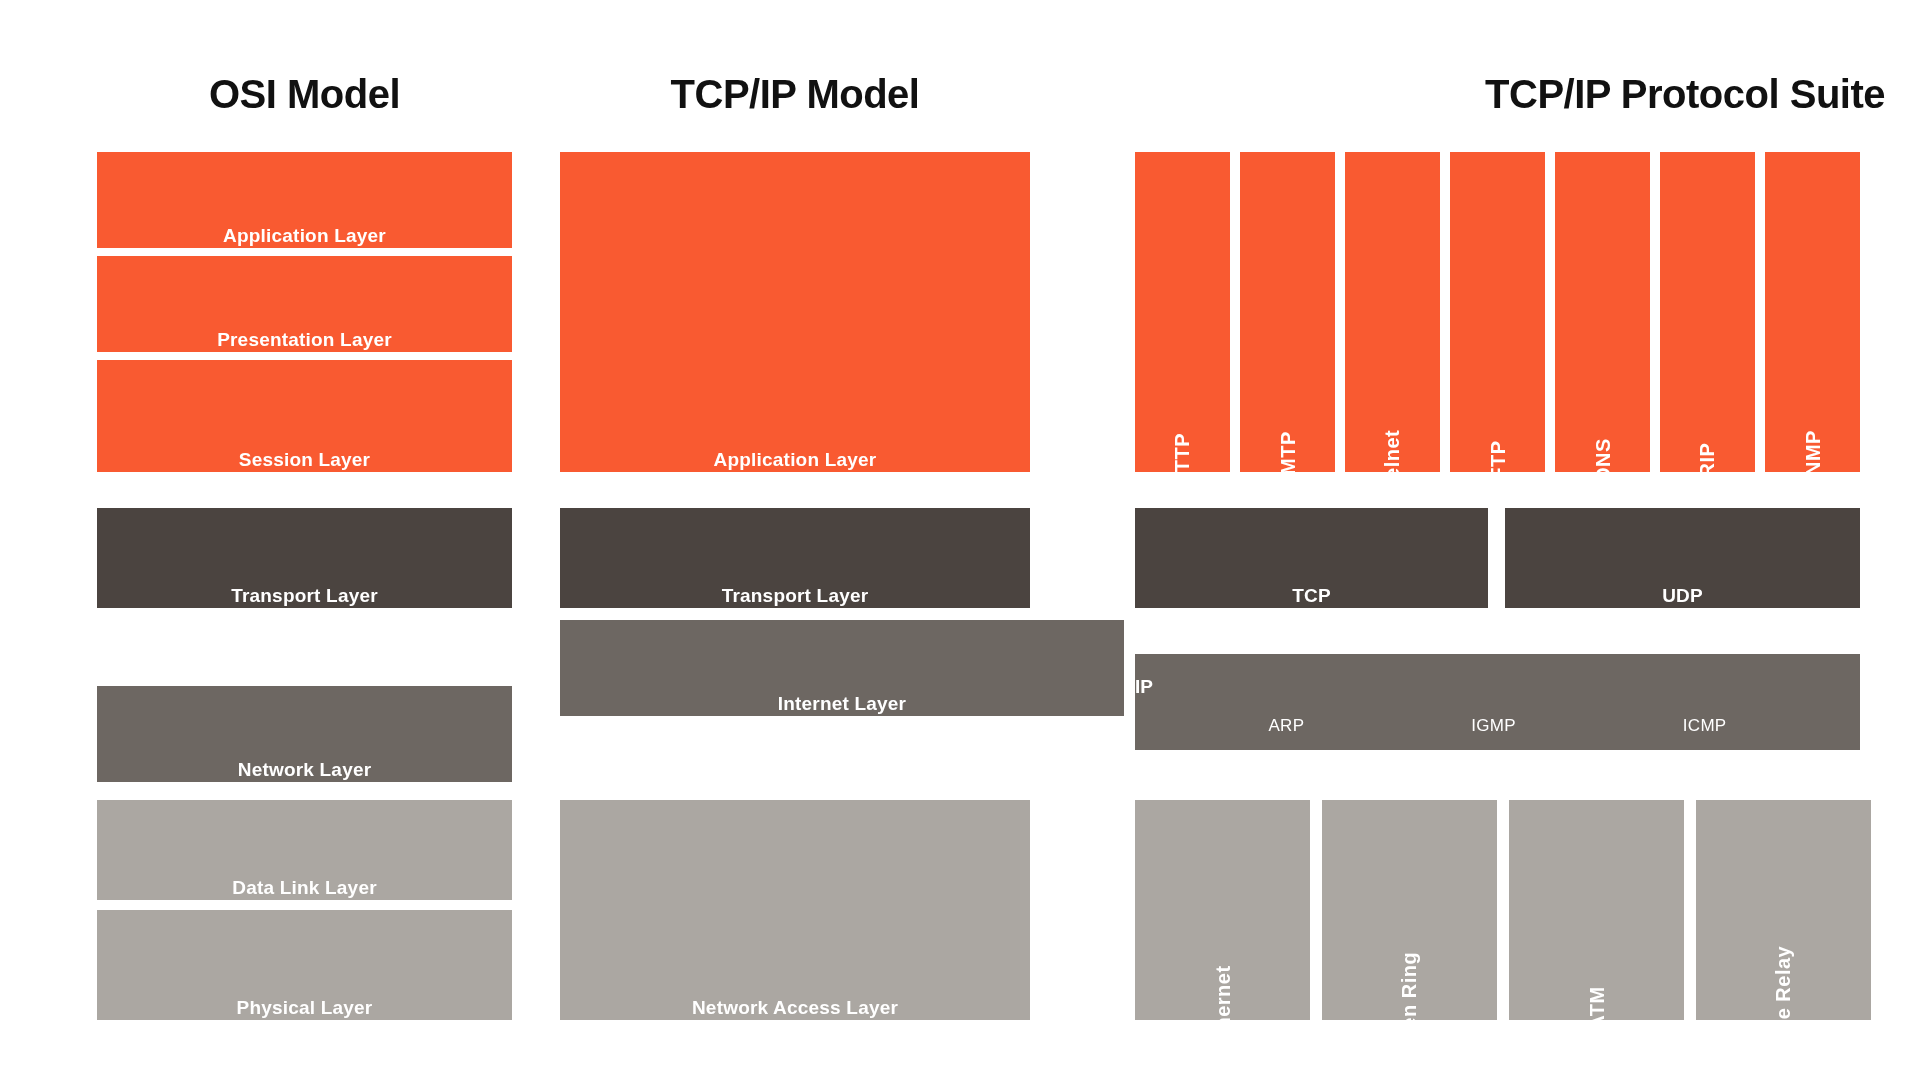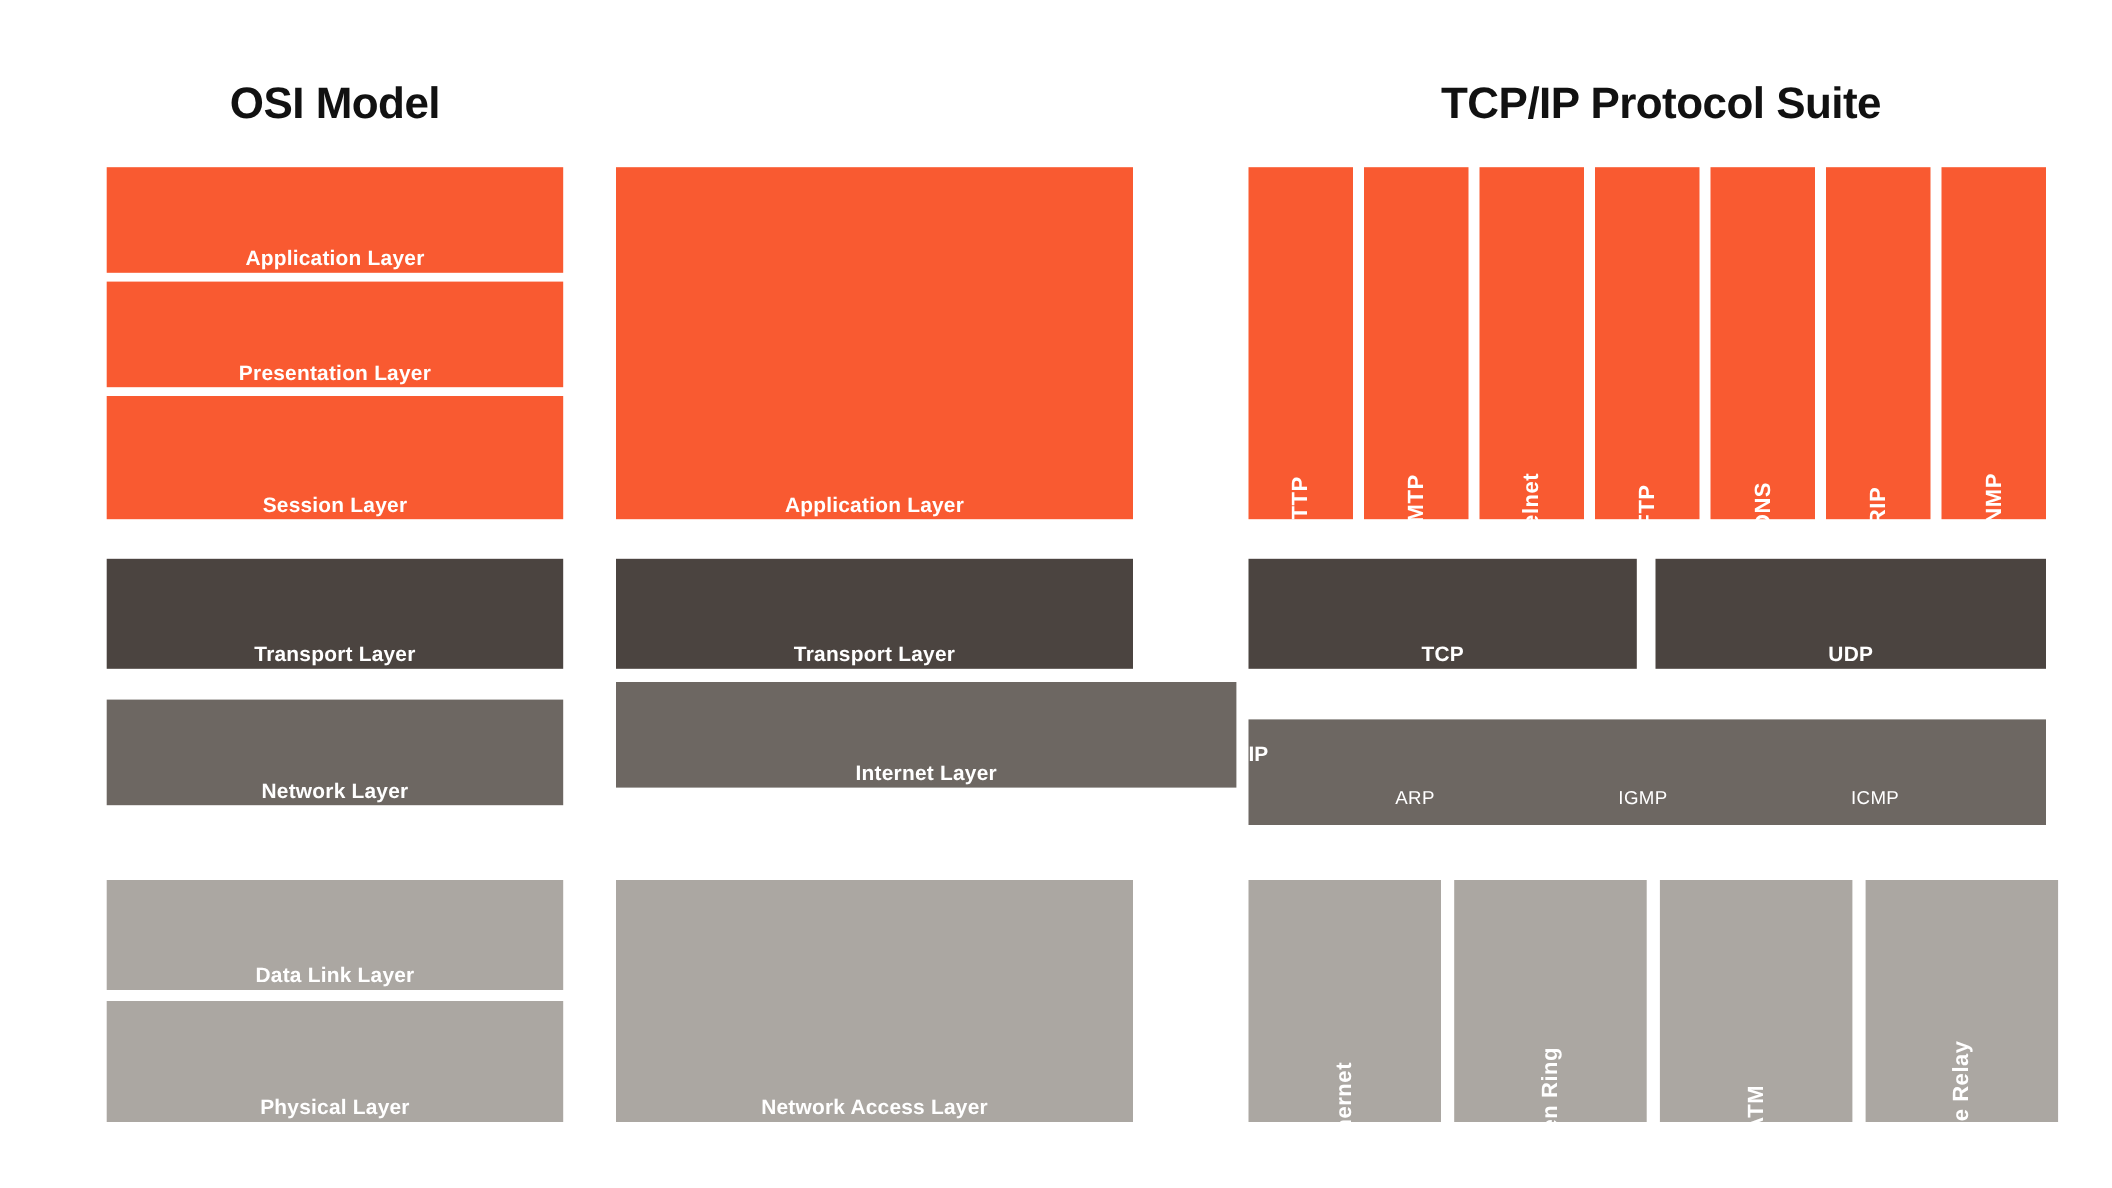--- a/index.html
+++ b/index.html
@@ -80,35 +80,36 @@
     font-size:17px;
     letter-spacing:0.3px;
   }
 </style>
 </head>
 <body>
 
 <div class="stage">
 
   <div class="col-title" style="left:97px; width:415px; top:72px;">OSI Model</div>
-  <div class="col-title" style="left:1135px; width:750px; top:72px;">TCP/IP Protocol Suite</div>
+  <div class="col-title" style="left:560px; width:470px; top:72px;">TCP/IP Model</div>
+  <div class="col-title" style="left:1135px; width:750px; top:72px;text-align:right;">TCP/IP Protocol Suite</div>
 
   <div class="box orange" style="left:97px; top:152px; width:415px; height:96px;">
     <span>Application Layer</span>
   </div>
   <div class="box orange" style="left:97px; top:256px; width:415px; height:96px;">
     <span>Presentation Layer</span>
   </div>
   <div class="box orange" style="left:97px; top:360px; width:415px; height:112px;">
     <span>Session Layer</span>
   </div>
   <div class="box dark" style="left:97px; top:508px; width:415px; height:100px;">
     <span>Transport Layer</span>
   </div>
-  <div class="box mid" style="left:97px; top:636px; width:415px; height:96px;">
+  <div class="box mid" style="left:97px; top:686px; width:415px; height:96px;">
     <span>Network Layer</span>
   </div>
   <div class="box light" style="left:97px; top:800px; width:415px; height:100px;">
     <span>Data Link Layer</span>
   </div>
   <div class="box light" style="left:97px; top:910px; width:415px; height:110px;">
     <span>Physical Layer</span>
   </div>
 
   <div class="box orange" style="left:560px; top:152px; width:470px; height:320px;">

